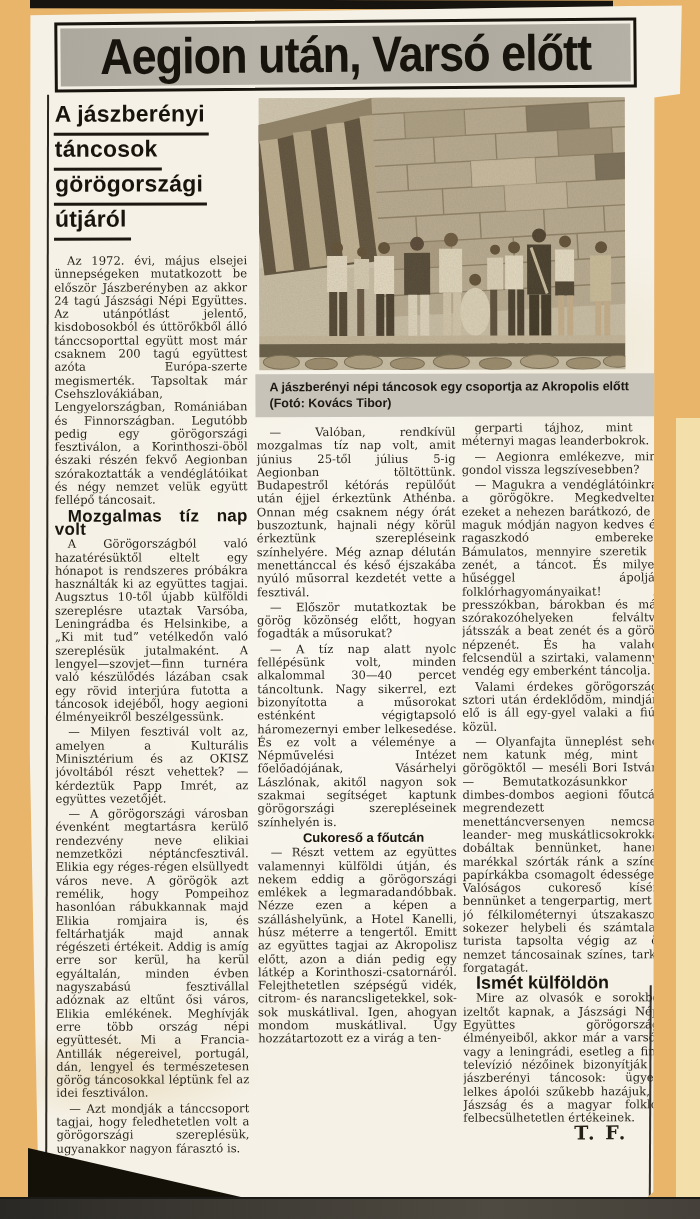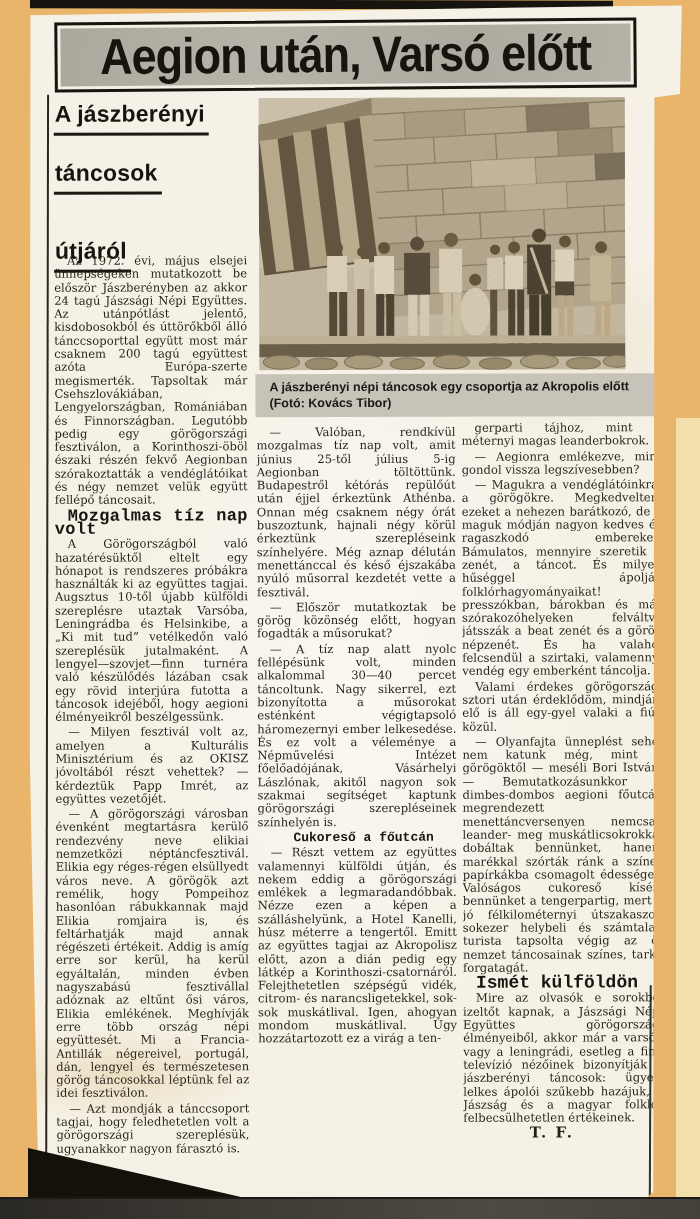--- a/index.html
+++ b/index.html
@@ -35,29 +35,29 @@
   .headline-text{
     font-family:"Liberation Sans",sans-serif;font-weight:700;font-size:45px;
     letter-spacing:-1px;color:#17130d;transform:scaleY(1.12);white-space:nowrap;
   }
   .left-rule{position:absolute;left:18px;top:88px;width:2px;height:1100px;background:#2b261e;transform:rotate(.25deg);}
   .right-edge{position:absolute;left:620px;top:980px;width:2px;height:212px;background:#332e26;transform:rotate(.4deg);}
   .kicker{position:absolute;left:27px;top:94px;width:198px;}
   .kicker span{
     display:inline-block;font-family:"Liberation Sans",sans-serif;font-weight:700;
     font-size:23px;color:#17130d;letter-spacing:.2px;
-    border-bottom:3px solid #1c1811;padding:0 4px 5px 1px;margin-bottom:24px;
+    border-bottom:3px solid #1c1811;padding:0 4px 5px 1px;margin-bottom:0;
   }
   .col{position:absolute;font-size:11.6px;line-height:13.3px;text-align:justify;color:#241f17;overflow:hidden;}
   .col p{margin:0 0 2px 0;text-indent:13px;}
-  .subhead{font-family:Liberation Mono, monospace;font-weight:700;color:#1a150e;text-indent:0;}
+  .subhead{font-family:Liberation Sans, sans-serif;font-weight:700;color:#1a150e;text-indent:0;}
   .subhead-left{font-size:17px;margin:9px 0 7px 4px;letter-spacing:.3px;}
   .subhead-mid{font-size:13px;text-align:center;margin:11px 0 9px 0;}
   .subhead-right{font-size:18px;text-align:left;margin:12px 0 9px 0;}
-  .signature{text-align:center;padding-right:36px;font-weight:700;font-size:15px;letter-spacing:2px;text-indent:0;margin-top:4px;}
+  .signature{text-align:right;padding-right:36px;font-weight:700;font-size:19px;letter-spacing:2px;text-indent:0;margin-top:4px;}
   .photo{position:absolute;left:232px;top:92px;width:366px;height:272px;background:#cdc5b2;}
   .caption{
     position:absolute;left:228px;top:368px;width:404px;box-sizing:border-box;
     background:#c7c3b9;padding:5px 10px 6px 14px;
     font-family:"Liberation Sans",sans-serif;font-weight:700;font-size:12.5px;line-height:16px;color:#1b1712;
   }
   .caption .cap2{text-align:left;}
   
   .wedge{position:absolute;left:28px;top:1142px;width:214px;height:60px;background:#141109;
     clip-path:polygon(0 10%, 100% 92%, 100% 100%, 0 100%);}
@@ -78,21 +78,21 @@
       <div class="headline-text">Aegion után, Varsó előtt</div>
     </div>
   </div>
 
   <div class="left-rule"></div>
   <div class="right-edge"></div>
 
   <div class="kicker">
     <span>A jászberényi</span><br>
     <span>táncosok</span><br>
-    <br>
+    <span>görögországi</span><br>
     <span>útjáról</span>
   </div>
 
   <div class="photo">
     <svg width="366" height="272" viewBox="0 0 366 272" xmlns="http://www.w3.org/2000/svg">
       <defs>
         <filter id="grain" x="0" y="0" width="100%" height="100%">
           <feTurbulence type="fractalNoise" baseFrequency="0.85" numOctaves="2" seed="7"></feTurbulence>
           <feColorMatrix type="matrix" values="0 0 0 0 0.22  0 0 0 0 0.19  0 0 0 0 0.15  0 0 0 0.55 0"></feColorMatrix>
         </filter>

